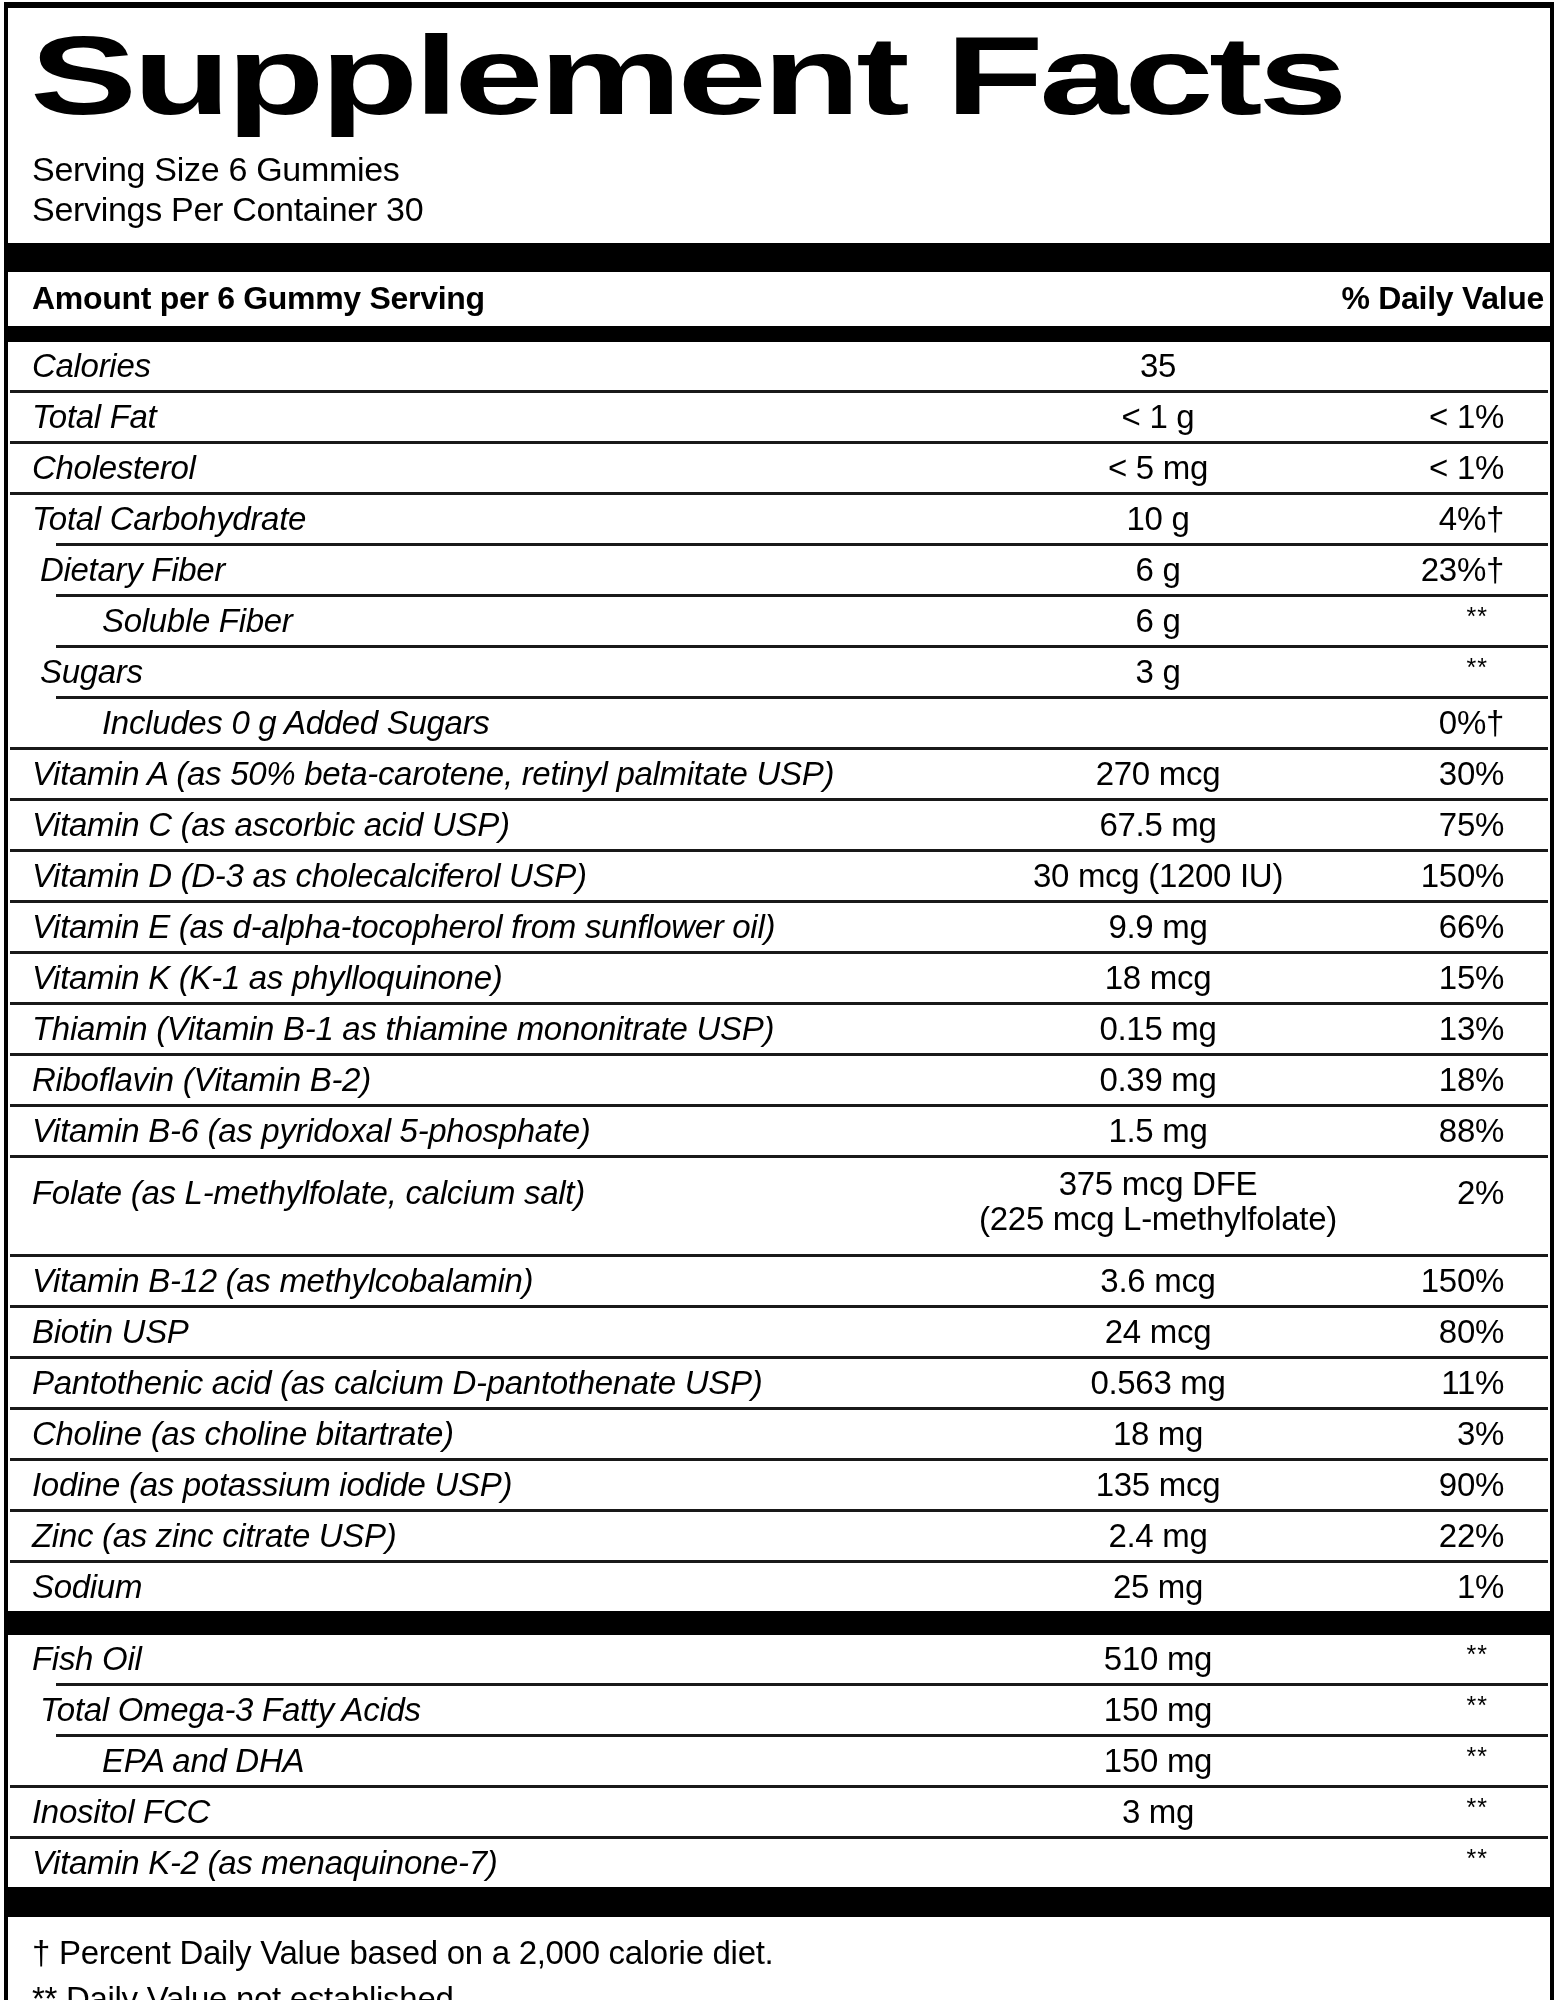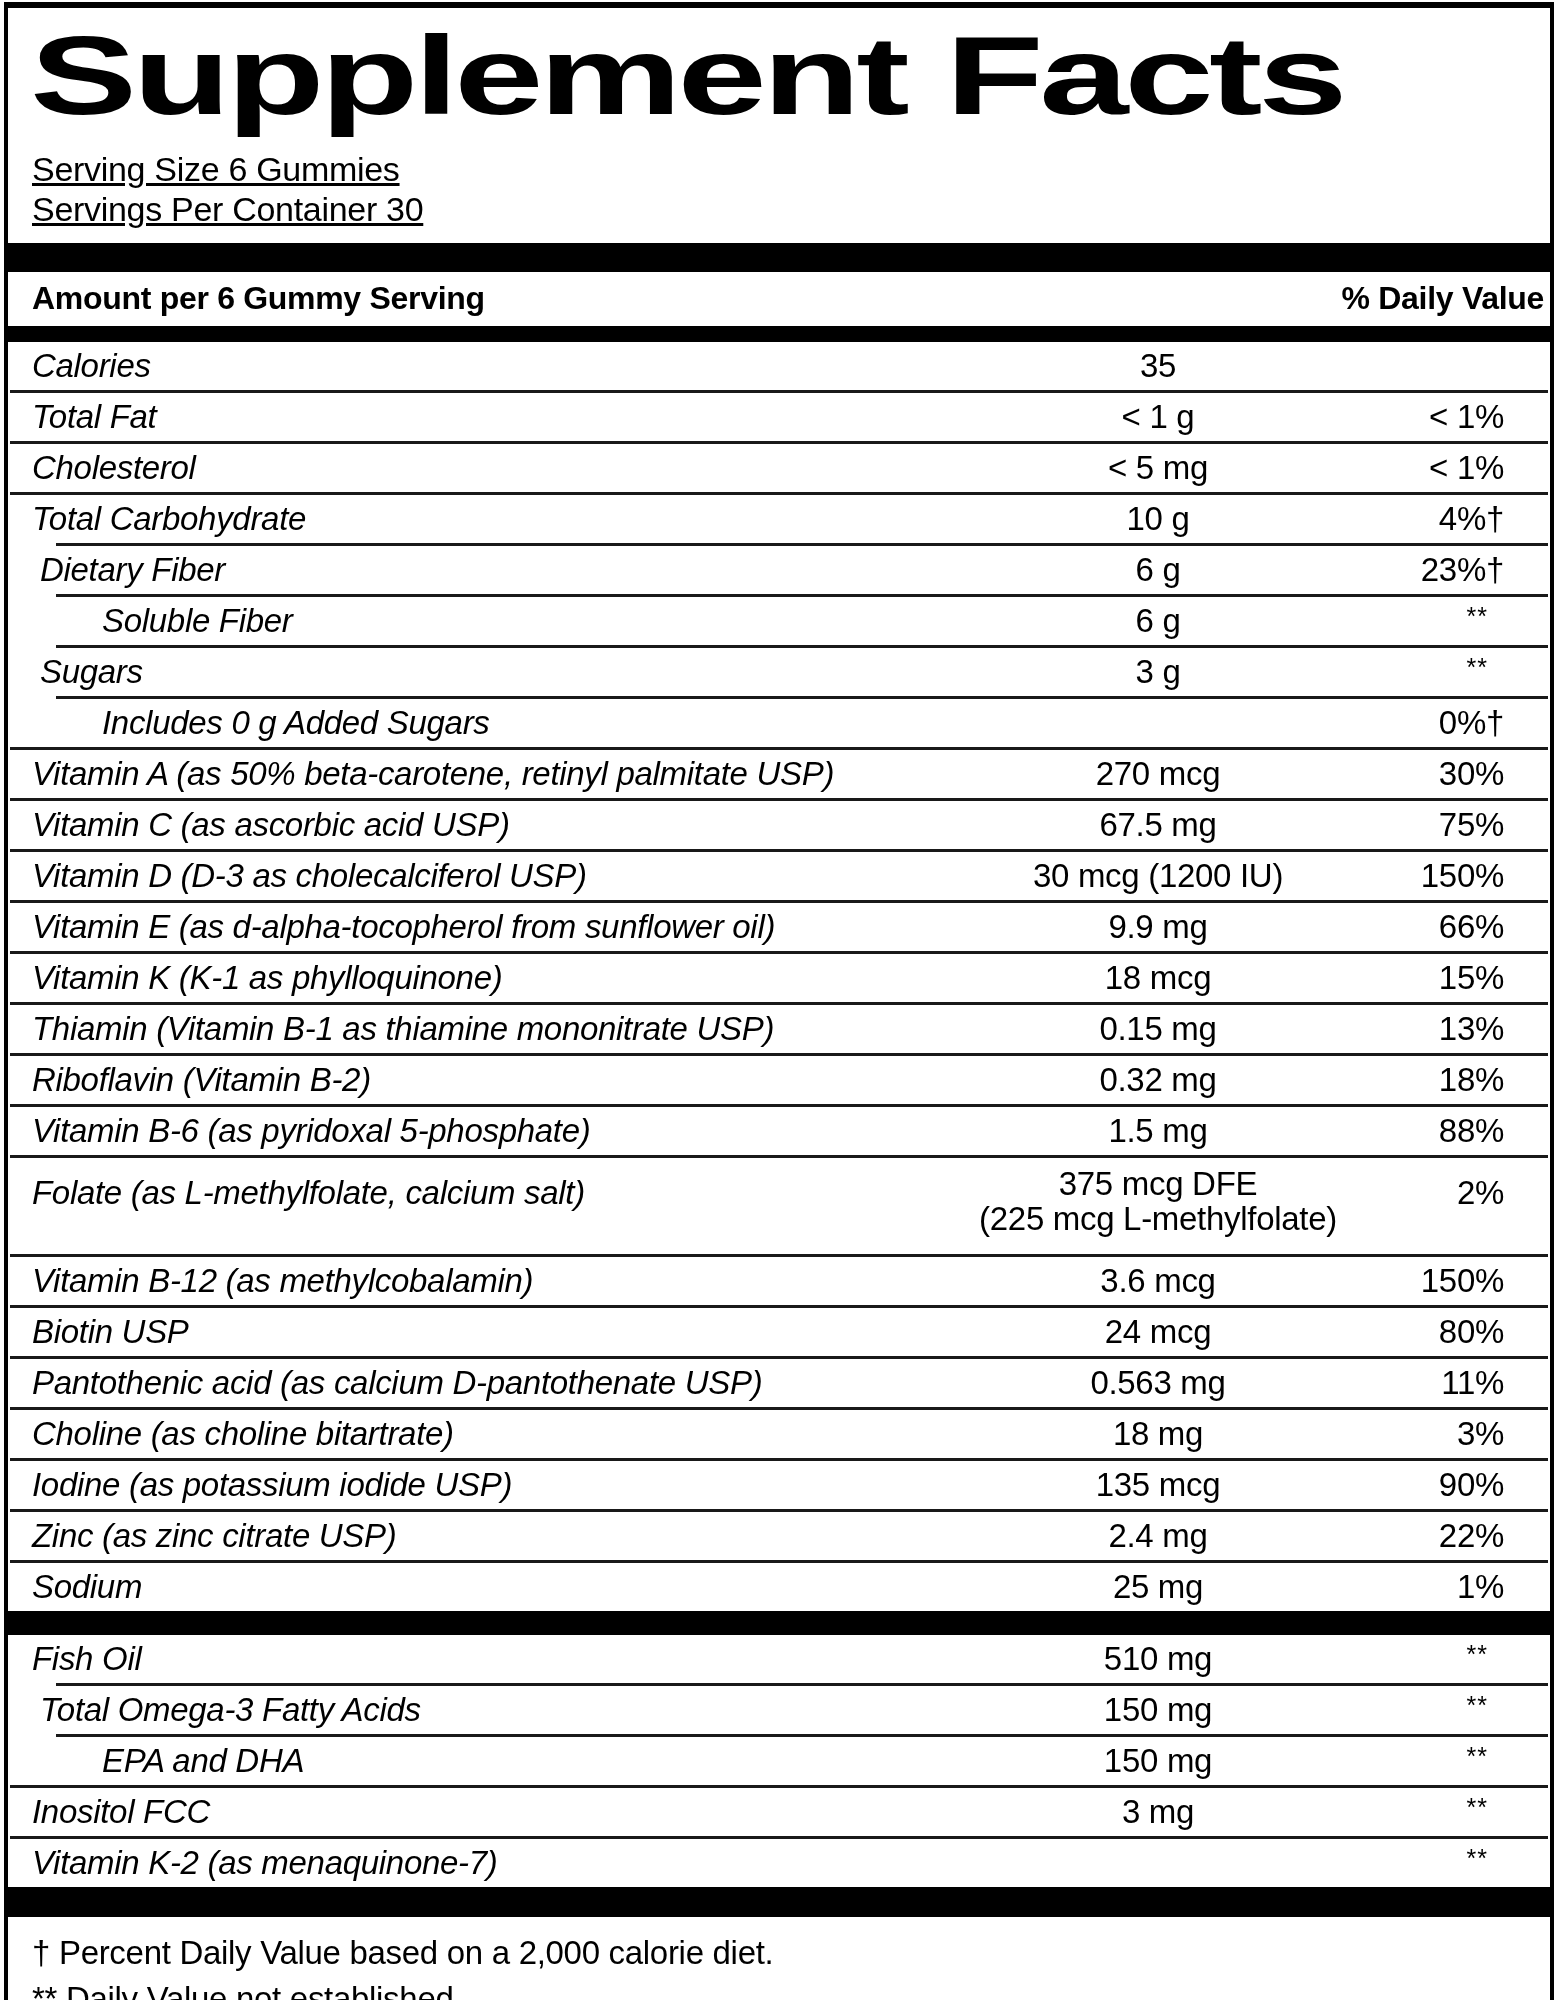--- a/index.html
+++ b/index.html
@@ -36,21 +36,20 @@
     margin: 14px 0 0 22px;
     transform: scale(1.46, 1.02);
     transform-origin: left top;
     white-space: nowrap;
     letter-spacing: -3px;
   }
   .serving-block {
     margin: 22px 0 14px 24px;
     font-size: 34px;
     line-height: 1.18;
-    text-decoration: underline;
   }
   
   .bar { width: 100%; background: #000; }
   .bar-1 { height: 29px; }
   .bar-2 { height: 16px; }
   .bar-3 { height: 24px; }
   .bar-4 { height: 30px; }
   
   .hdr-row {
     display: flex;
@@ -209,21 +208,21 @@
         </div>
         <div class="sep"></div>
         <div class="nrow">
           <div class="ncell">Thiamin (Vitamin B-1 as thiamine mononitrate USP)</div>
           <div class="acell">0.15 mg</div>
           <div class="dcell">13%</div>
         </div>
         <div class="sep"></div>
         <div class="nrow">
           <div class="ncell">Riboflavin (Vitamin B-2)</div>
-          <div class="acell">0.32 mg</div>
+          <div class="acell">0.39 mg</div>
           <div class="dcell">18%</div>
         </div>
         <div class="sep"></div>
         <div class="nrow">
           <div class="ncell">Vitamin B-6 (as pyridoxal 5-phosphate)</div>
           <div class="acell">1.5 mg</div>
           <div class="dcell">88%</div>
         </div>
         <div class="sep"></div>
         <div class="nrow two-line">

